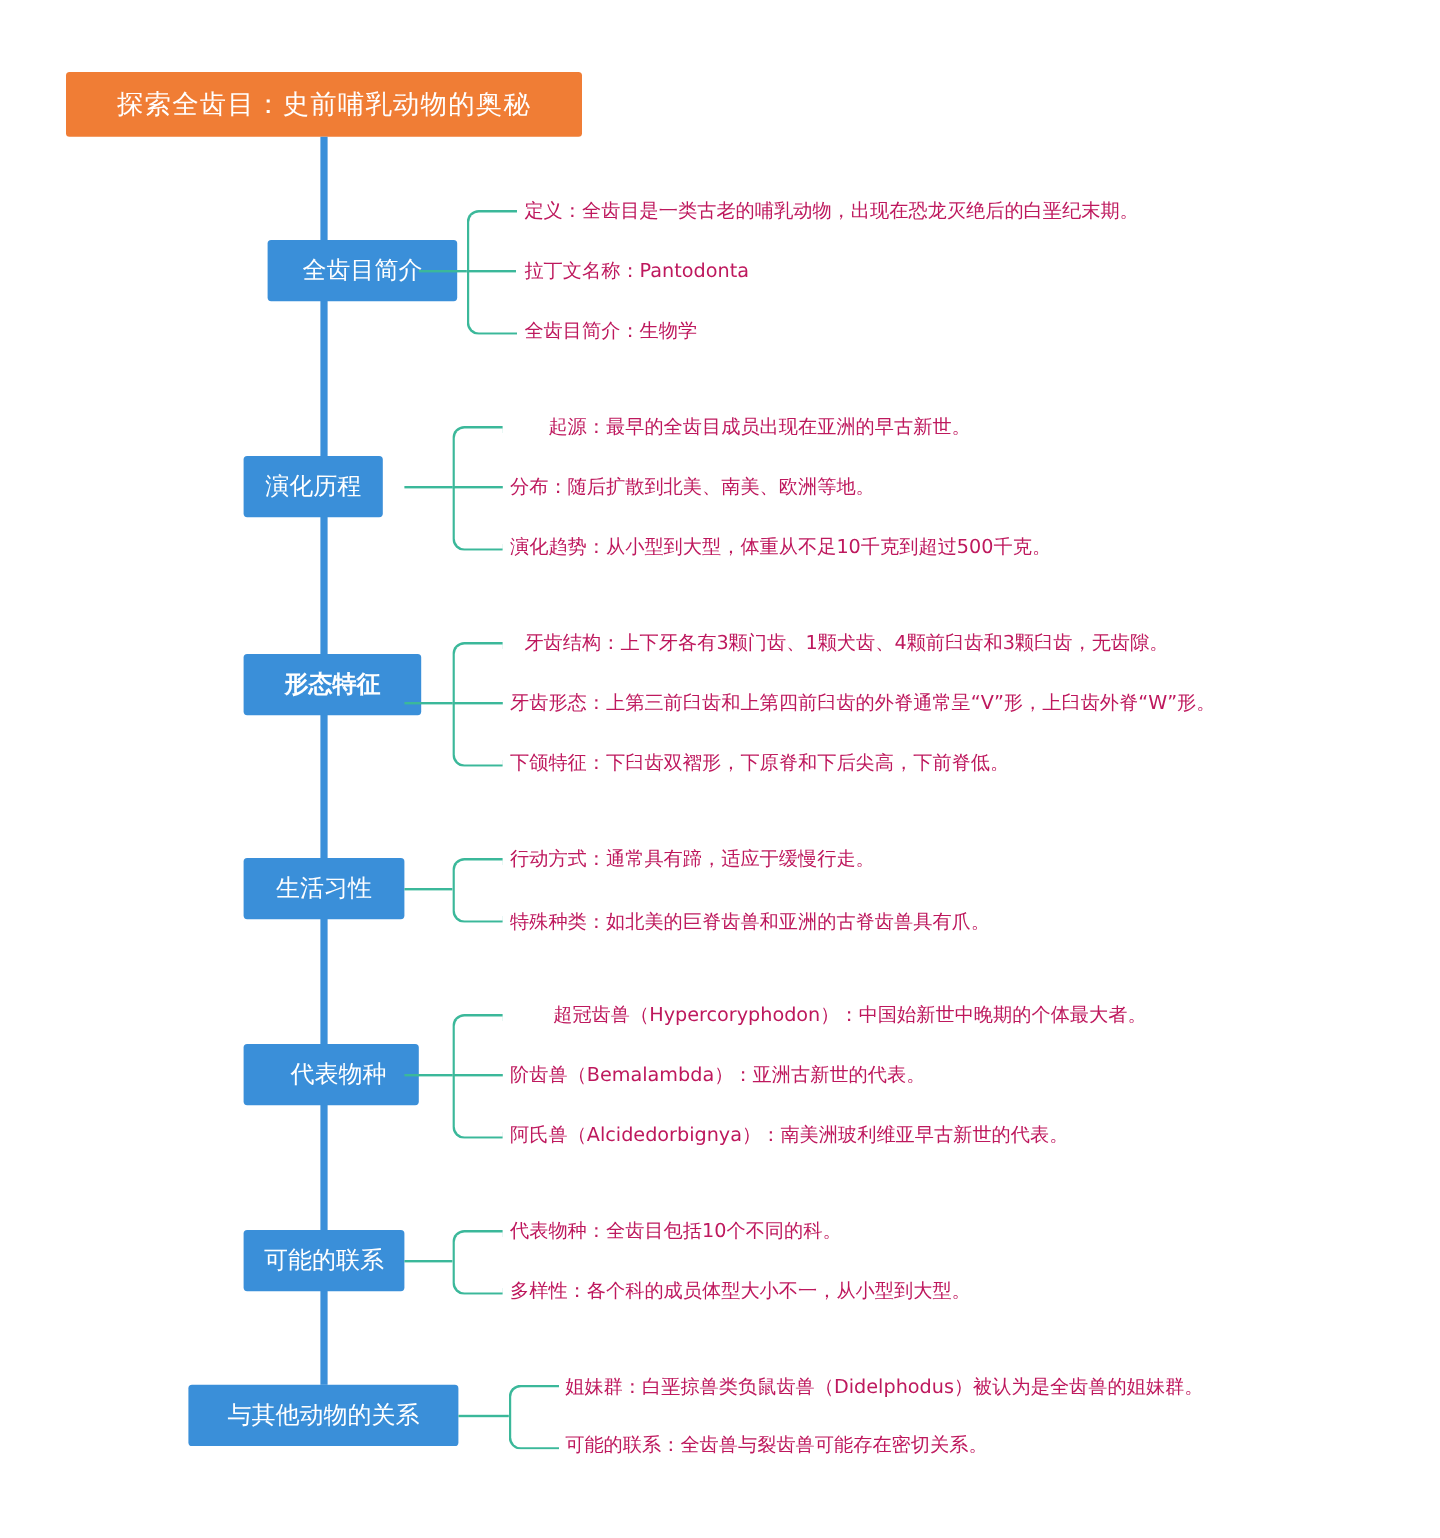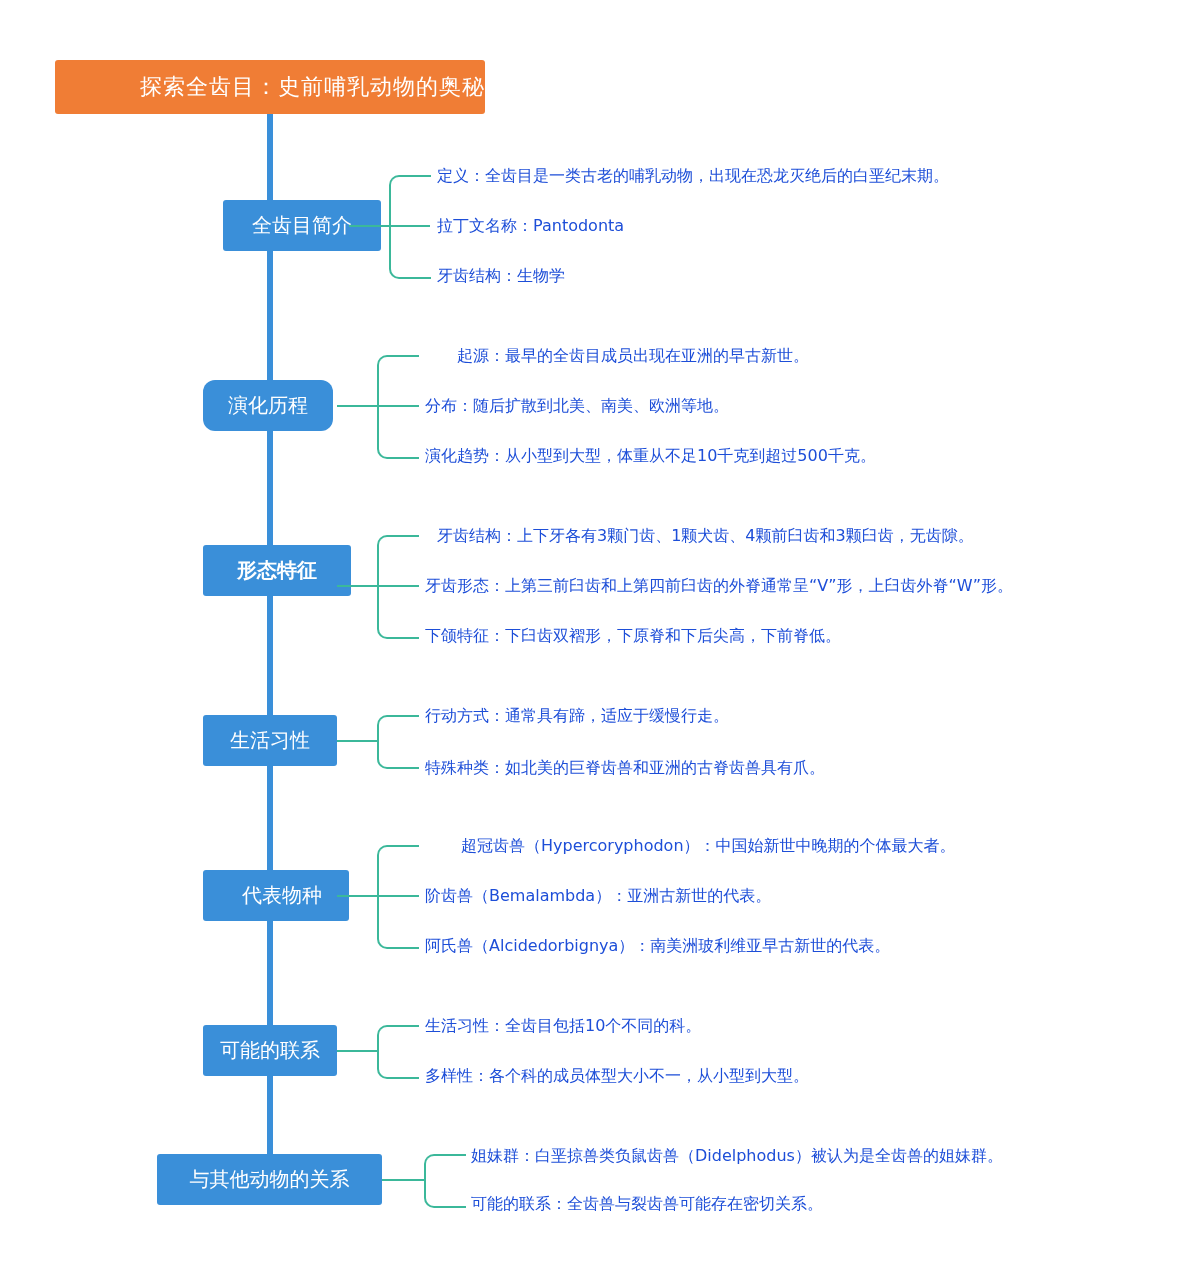--- a/index.html
+++ b/index.html
@@ -1,49 +1,49 @@
 <!DOCTYPE html>
 <html><head>
   <meta charset="utf-8">
   <style>
     html, body { margin: 0; padding: 0; background: #ffffff; }
     body { width: 1200px; height: 1282px; position: relative; overflow: hidden;
            font-family: "DejaVu Sans", "Liberation Sans", sans-serif; }
     .root { position: absolute; left: 55px; top: 60px; width: 430px; height: 54px;
             background: #F07D35; border-radius: 3px; color: #fff; font-size: 22px;
-            display: flex; align-items: center; justify-content: flex-end; letter-spacing: 1px; }
+            display: flex; align-items: center; justify-content: center; letter-spacing: 1px; }
     .spine { position: absolute; left: 267px; top: 114px; width: 6px; background: #3A8FD9; }
     .branch { position: absolute; background: #3A8FD9; color: #fff; font-size: 20px;
               border-radius: 3px; display: flex; align-items: center; justify-content: center;
               height: 51px; }
     .hline { position: absolute; height: 2px; background: #3BB89A; }
     .bracket { position: absolute; border: 2px solid #3BB89A; border-right: none;
                border-radius: 10px 0 0 10px; width: 40px; }
-    .leaf { position: absolute; font-size: 16px; color: #1d4ed8; white-space: nowrap; line-height: 20px; }
+    .leaf { position: absolute; font-size: 16px; color: #be185d; white-space: nowrap; line-height: 20px; }
   </style>
 </head>
 <body>
 
 <div class="root">
   <span>探索全齿目：史前哺乳动物的奥秘</span>
 </div>
 
 <div class="spine" style="height:1040px;"></div>
 
 <div class="branch" style="left:191px; top:200px; width:158px;margin-left:32px;">
   <span>全齿目简介</span>
 </div>
 <div class="hline" style="left:349px; top:225px; width:40px;"></div>
 <div class="bracket" style="left:389px; top:175px; height:100px;"></div>
 <div class="hline" style="left:389px; top:225px; width:41px;"></div>
 <div class="leaf" style="left:437px; top:166px;">定义：全齿目是一类古老的哺乳动物，出现在恐龙灭绝后的白垩纪末期。</div>
 <div class="leaf" style="left:437px; top:216px;">拉丁文名称：Pantodonta</div>
-<div class="leaf" style="left:437px; top:266px;">牙齿结构：生物学</div>
+<div class="leaf" style="left:437px; top:266px;">全齿目简介：生物学</div>
 
-<div class="branch" style="left:203px; top:380px; width:130px;border-radius:12px;">
+<div class="branch" style="left:203px; top:380px; width:116px;">
   <span>演化历程</span>
 </div>
 <div class="hline" style="left:337px; top:405px; width:40px;"></div>
 <div class="bracket" style="left:377px; top:355px; height:100px;"></div>
 <div class="hline" style="left:377px; top:405px; width:42px;"></div>
 <div class="leaf" style="left:425px; top:346px;margin-left:32px;">起源：最早的全齿目成员出现在亚洲的早古新世。</div>
 <div class="leaf" style="left:425px; top:396px;">分布：随后扩散到北美、南美、欧洲等地。</div>
 <div class="leaf" style="left:425px; top:446px;">演化趋势：从小型到大型，体重从不足10千克到超过500千克。</div>
 
 <div class="branch" style="left:203px; top:545px; width:148px;font-weight:bold;">
@@ -72,21 +72,21 @@
 <div class="hline" style="left:377px; top:895px; width:42px;"></div>
 <div class="leaf" style="left:425px; top:836px;margin-left:36px;">超冠齿兽（Hypercoryphodon）：中国始新世中晚期的个体最大者。</div>
 <div class="leaf" style="left:425px; top:886px;">阶齿兽（Bemalambda）：亚洲古新世的代表。</div>
 <div class="leaf" style="left:425px; top:936px;">阿氏兽（Alcidedorbignya）：南美洲玻利维亚早古新世的代表。</div>
 
 <div class="branch" style="left:203px; top:1025px; width:134px;">
   <span>可能的联系</span>
 </div>
 <div class="hline" style="left:337px; top:1050px; width:40px;"></div>
 <div class="bracket" style="left:377px; top:1025px; height:50px;"></div>
-<div class="leaf" style="left:425px; top:1016px;">生活习性：全齿目包括10个不同的科。</div>
+<div class="leaf" style="left:425px; top:1016px;">代表物种：全齿目包括10个不同的科。</div>
 <div class="leaf" style="left:425px; top:1066px;">多样性：各个科的成员体型大小不一，从小型到大型。</div>
 
 <div class="branch" style="left:157px; top:1154px; width:225px;">
   <span>与其他动物的关系</span>
 </div>
 <div class="hline" style="left:382px; top:1179px; width:42px;"></div>
 <div class="bracket" style="left:424px; top:1154px; height:50px;"></div>
 <div class="leaf" style="left:471px; top:1146px;">姐妹群：白垩掠兽类负鼠齿兽（Didelphodus）被认为是全齿兽的姐妹群。</div>
 <div class="leaf" style="left:471px; top:1194px;">可能的联系：全齿兽与裂齿兽可能存在密切关系。</div>
 

